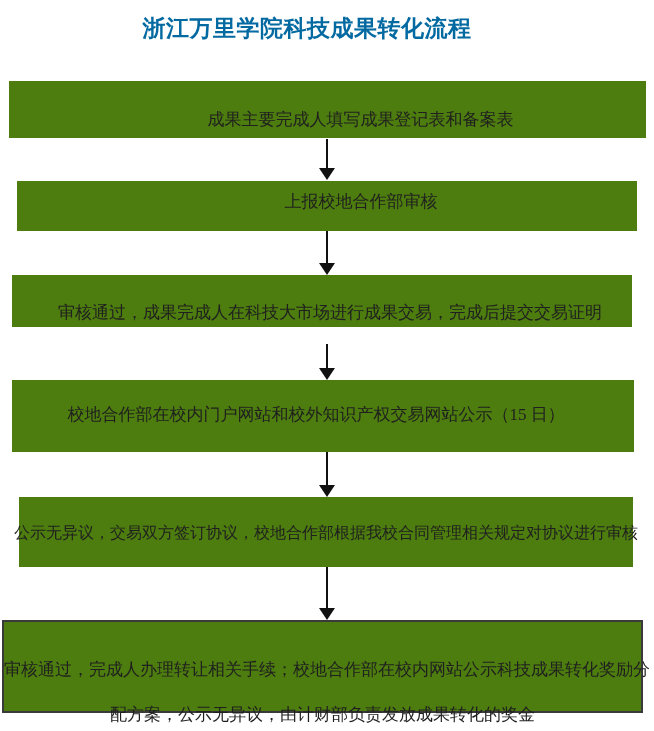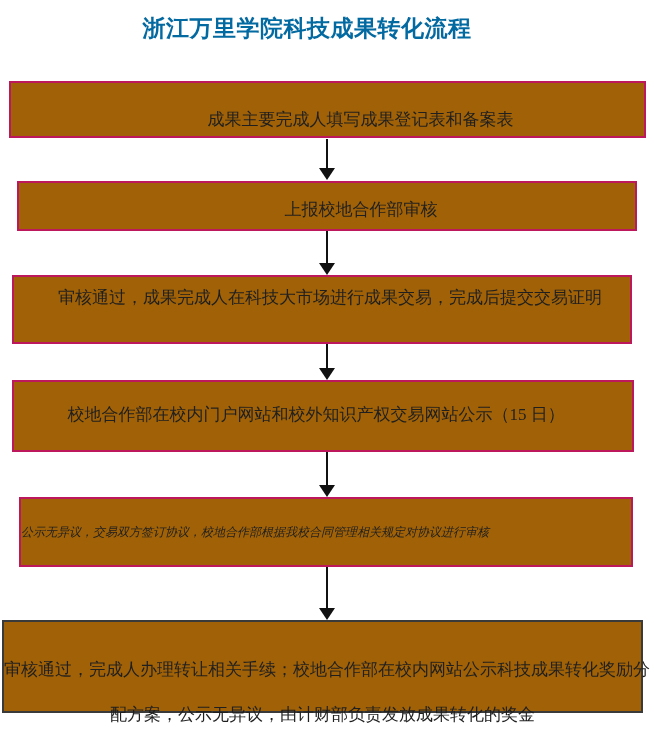--- a/index.html
+++ b/index.html
@@ -19,33 +19,33 @@
     width: 614px;
     text-align: center;
     font-size: 23px;
     font-weight: bold;
     color: #0369a1;
     white-space: nowrap;
     letter-spacing: 0.5px;
   }
   .box {
     position: absolute;
-    border: 2px solid #be185d;
+    border: 2px solid #4d7c0f;
     box-sizing: border-box;
-    background: #a16207;
+    background: #4d7c0f;
     display: flex;
     font-size: 17px;
     line-height: 23px;
   }
   .box .label { white-space: nowrap; }
   .b1 { left: 9px;  top: 81px;  width: 637px; height: 57px; align-items: flex-end;  justify-content: center; padding-bottom: 5px;  padding-left: 66px; }
-  .b2 { left: 17px; top: 181px; width: 620px; height: 50px; align-items: flex-end;  justify-content: center; padding-bottom: 8px;  padding-left: 68px; }
-  .b3 { left: 12px; top: 275px; width: 620px; height: 69px; align-items: flex-start; justify-content: center; padding-top: 9px;  padding-left: 16px; }
+  .b2 { left: 17px; top: 181px; width: 620px; height: 50px; align-items: flex-end;  justify-content: center; padding-bottom: 16px;  padding-left: 68px; }
+  .b3 { left: 12px; top: 275px; width: 620px; height: 52px; align-items: flex-start; justify-content: center; padding-top: 24px;  padding-left: 16px; }
   .b4 { left: 12px; top: 380px; width: 622px; height: 72px; align-items: flex-start; justify-content: center; padding-top: 21px; padding-right: 14px; }
-  .b5 { left: 19px; top: 497px; width: 614px; height: 70px; align-items: center;    font-size: 12px; font-style: italic; }
+  .b5 { left: 19px; top: 497px; width: 614px; height: 70px; align-items: center;    justify-content: center; font-size: 16px; }
   .b6 {
     left: 2px; top: 620px; width: 641px; height: 93px;
     display: block; text-align: center;
     padding-top: 25px; line-height: 45px;
     border-color: #3a3a3a;
   }
   .b6 .line { white-space: nowrap; }
   .arrow {
     position: absolute;
     left: 326px;

